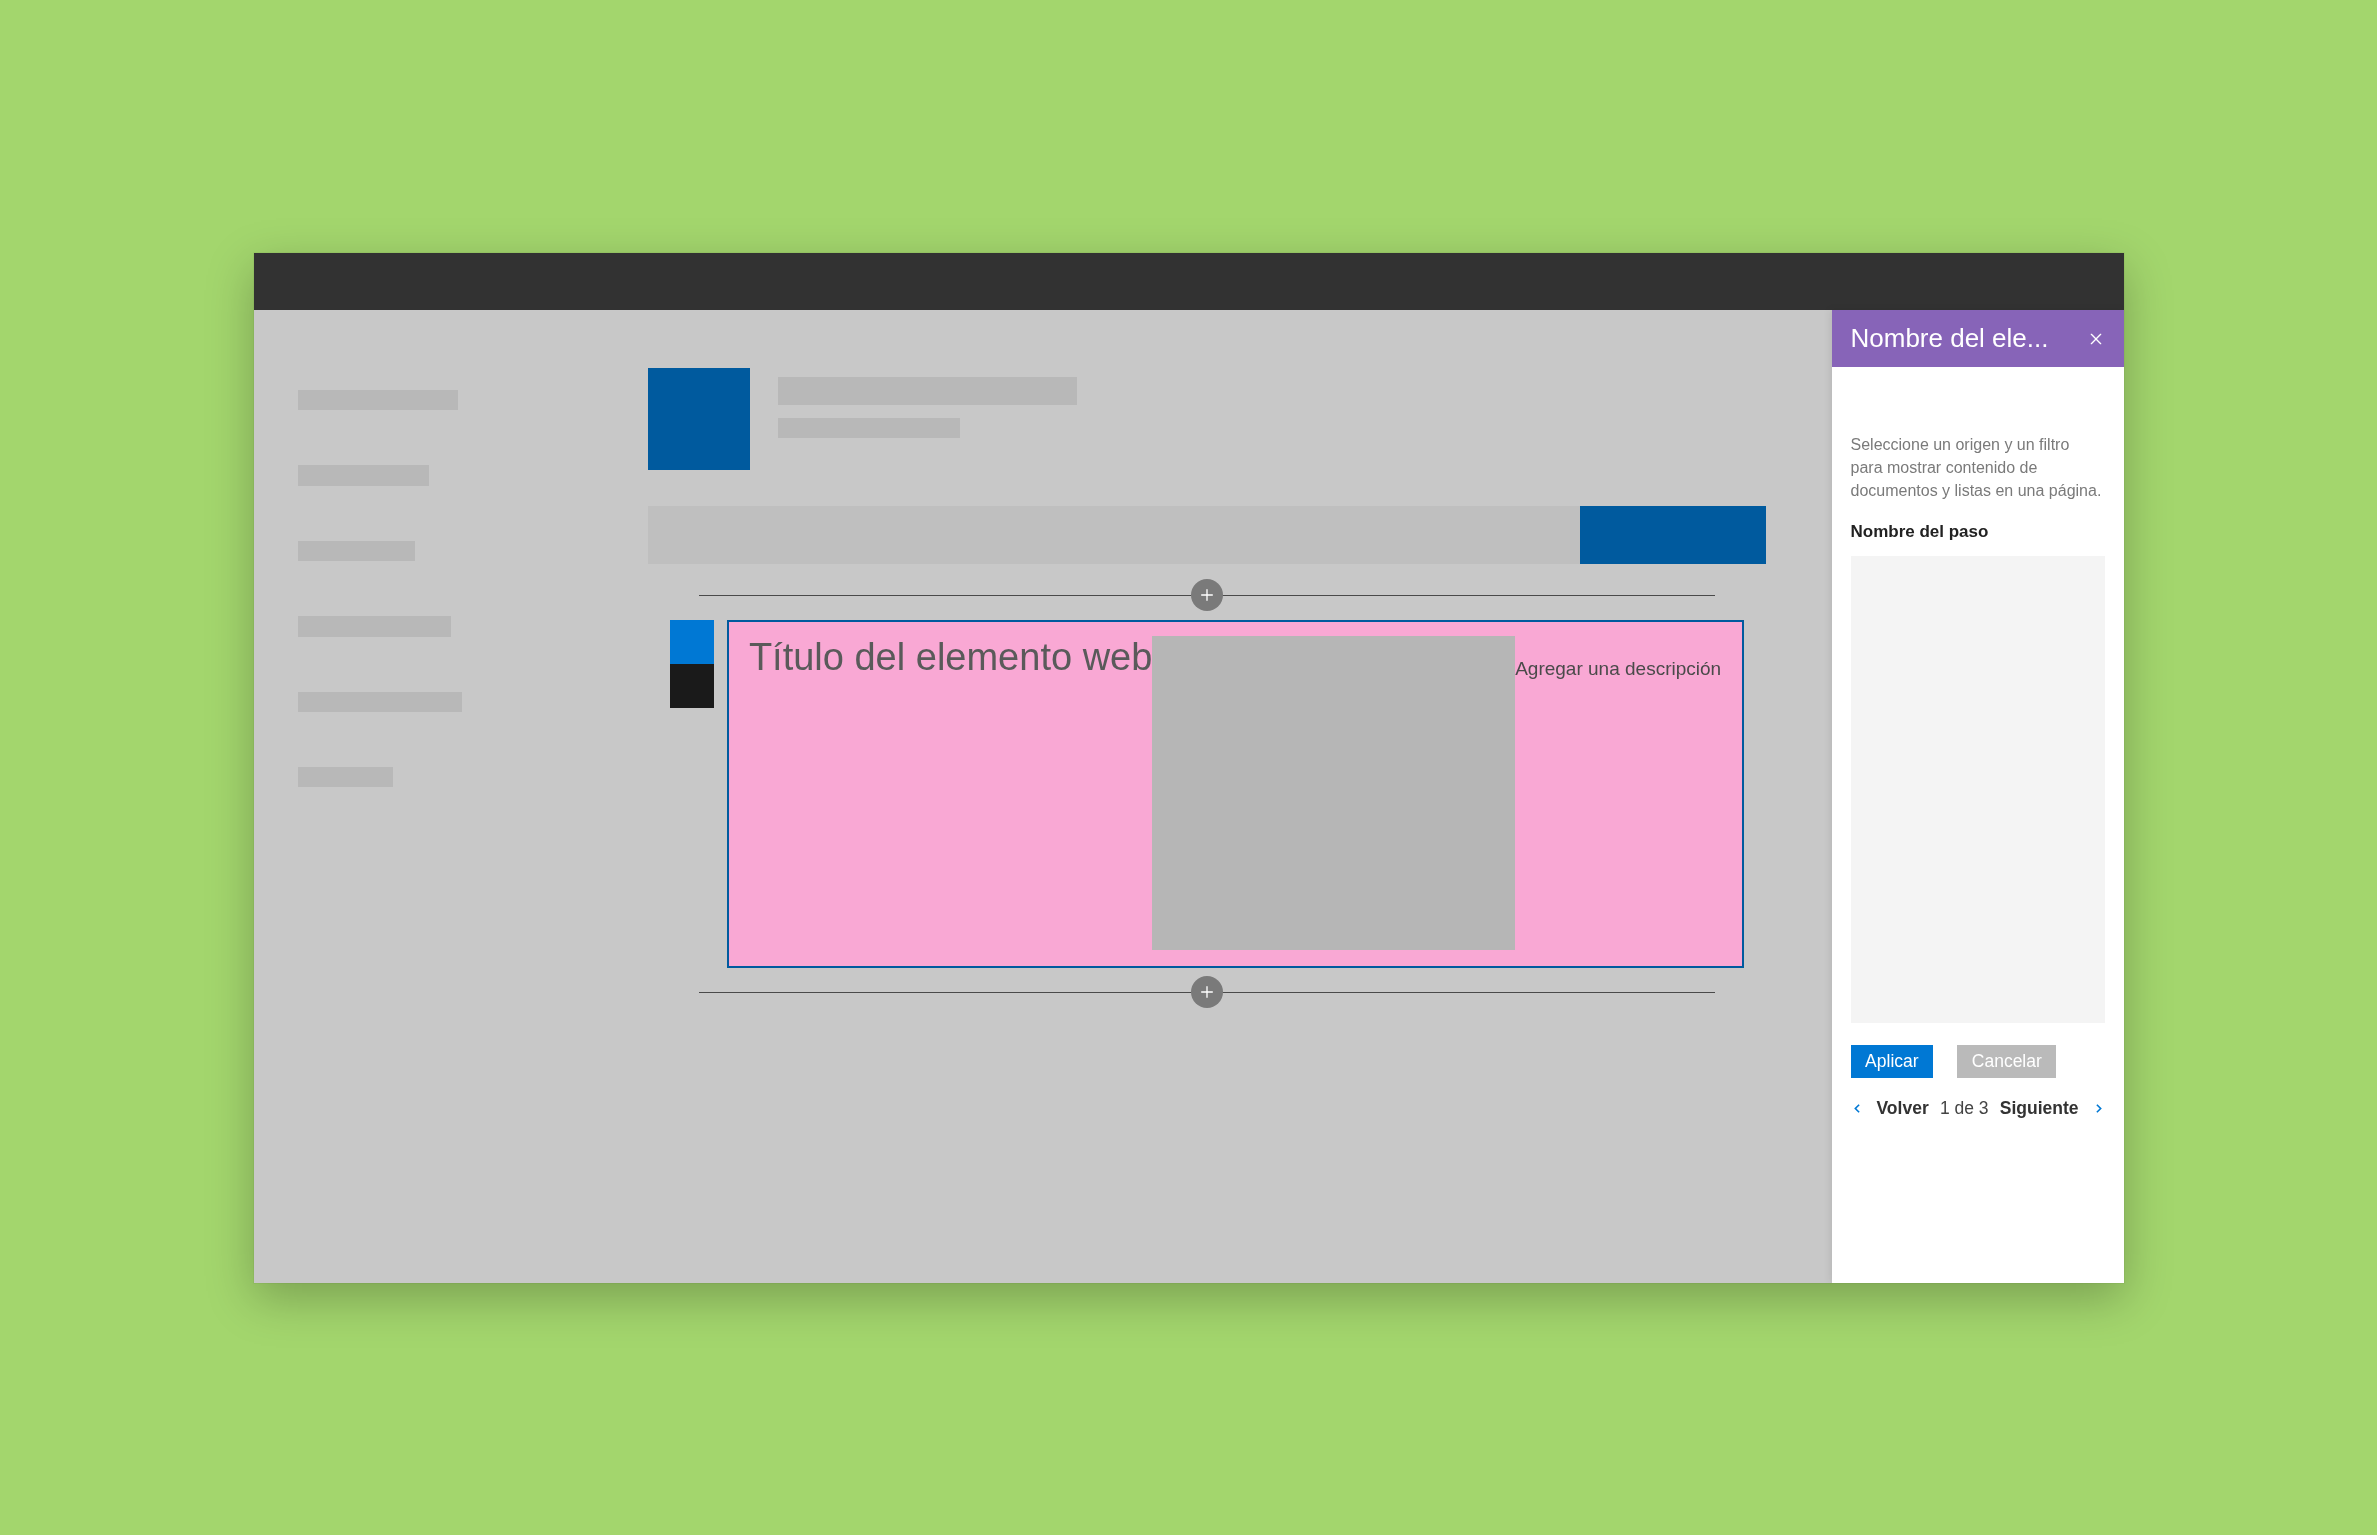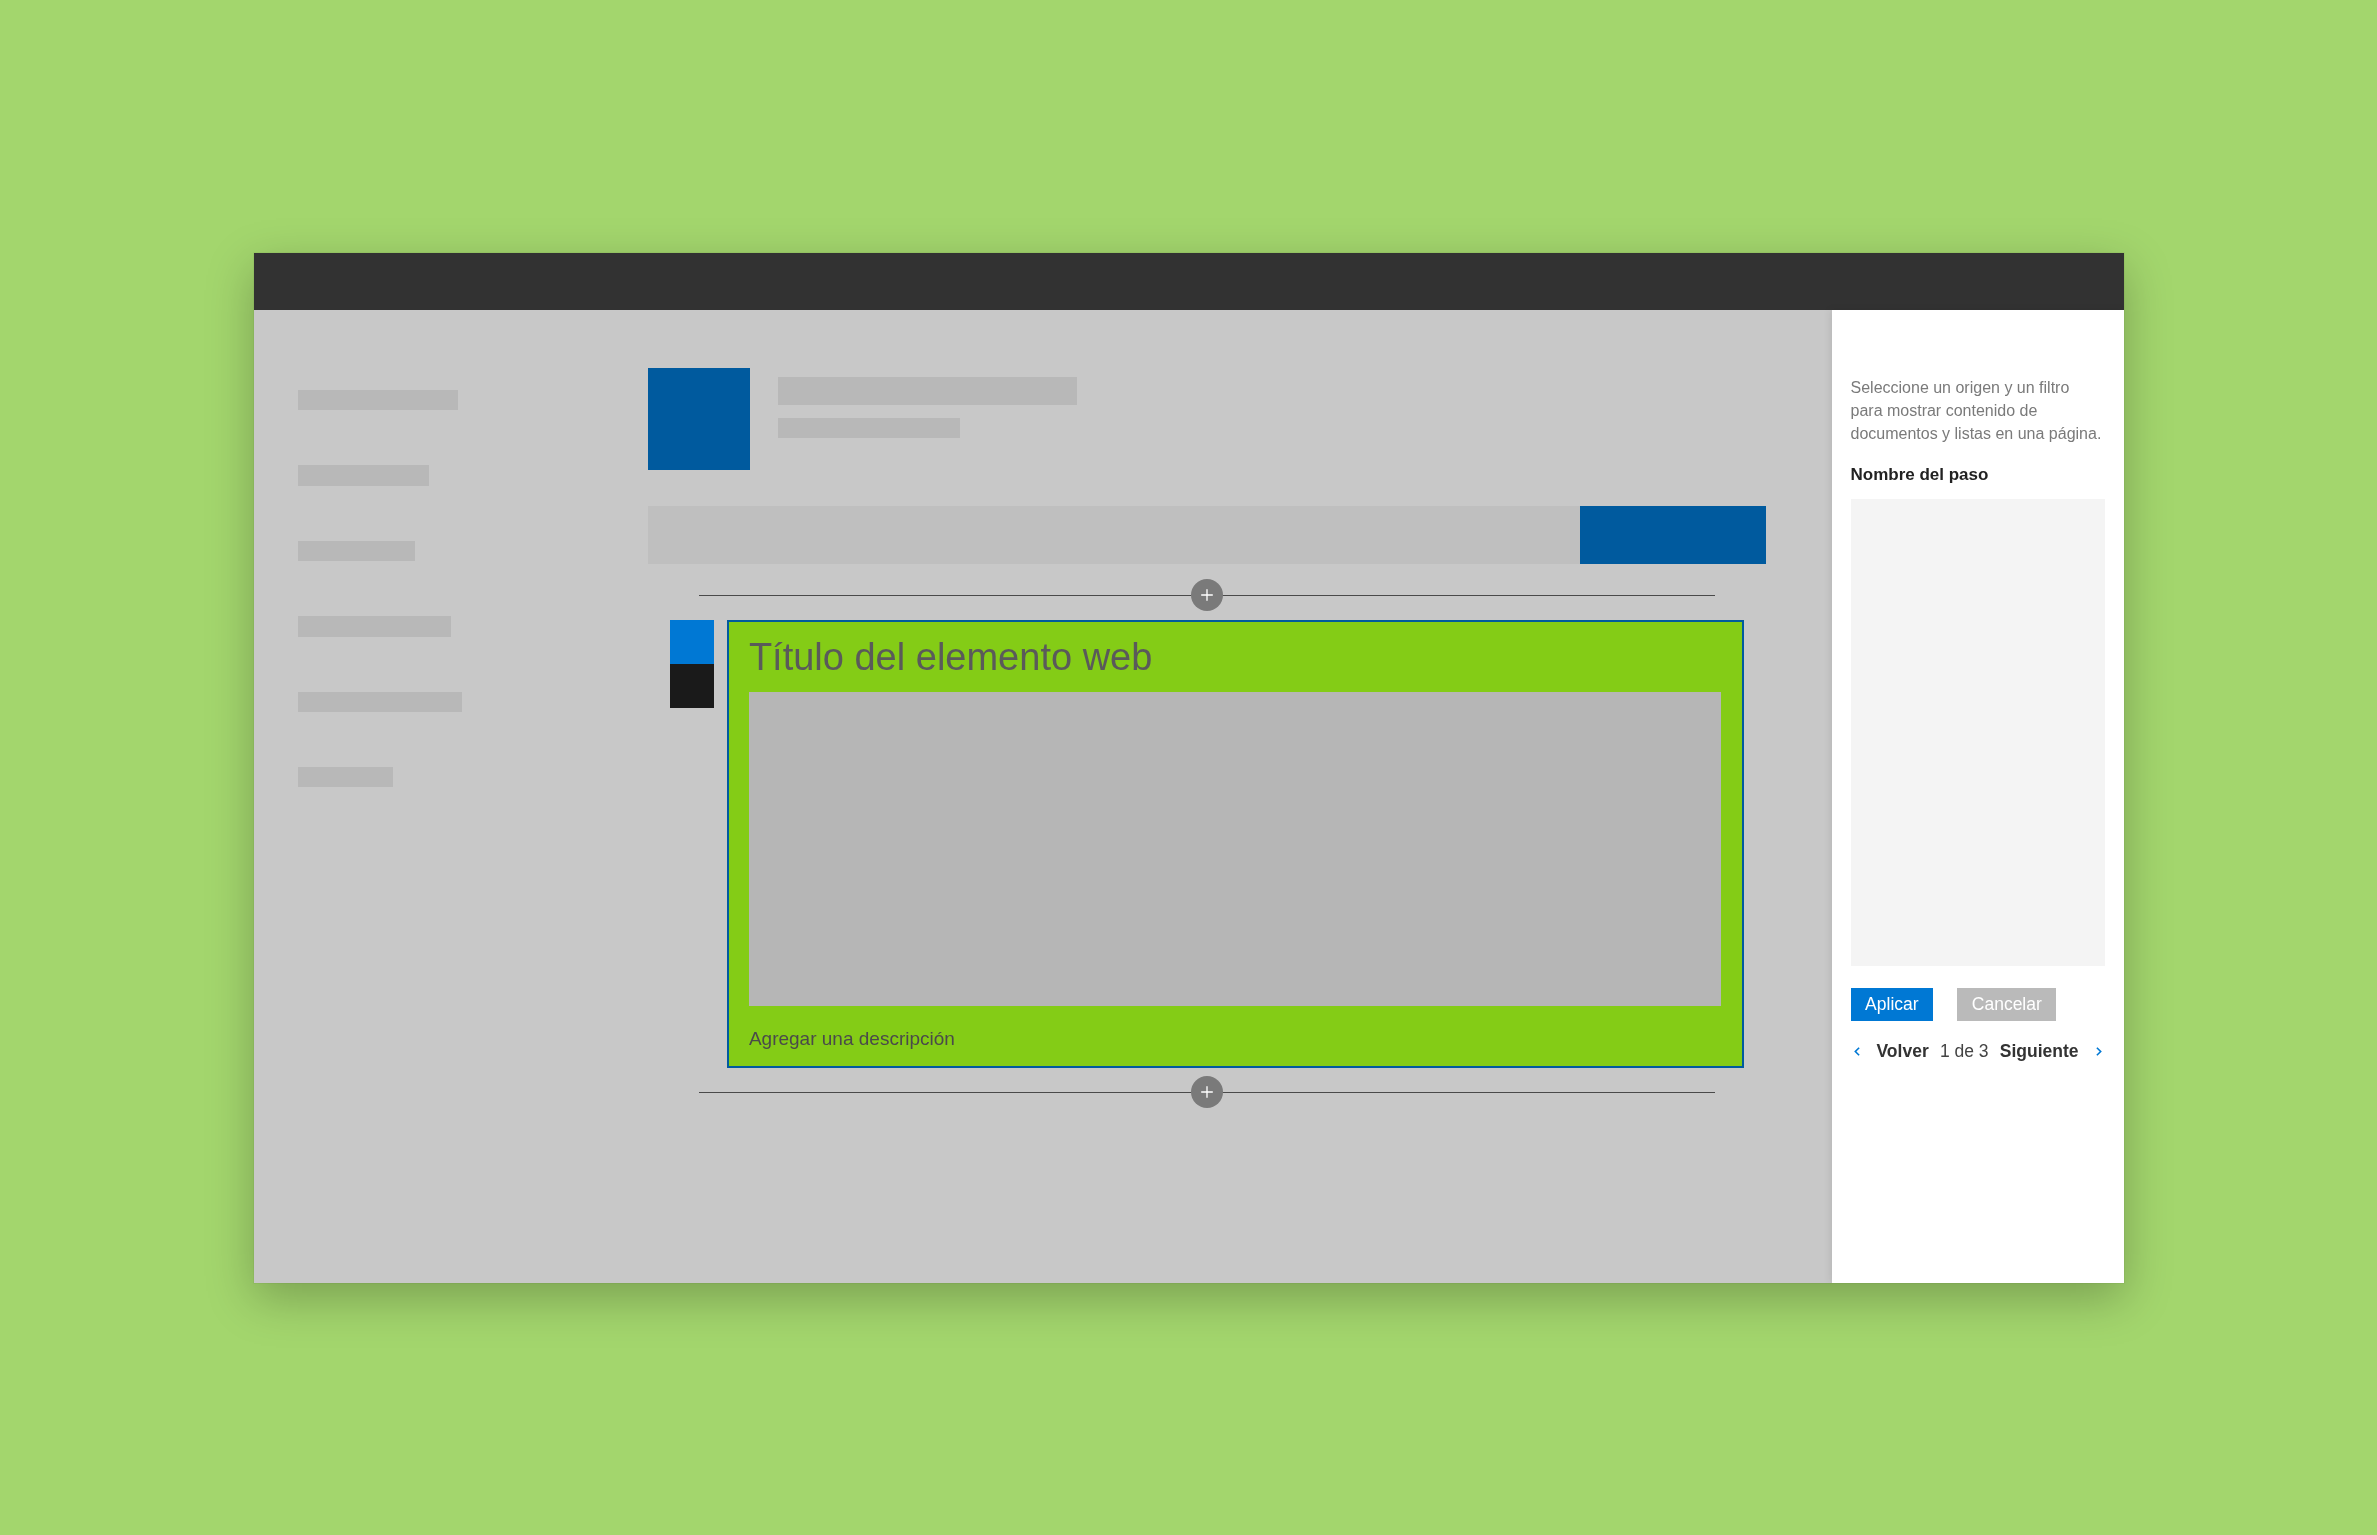--- a/index.html
+++ b/index.html
@@ -125,24 +125,24 @@
     flex-direction:column;
   }
   .wp-tool {
     width:44px; height:44px;
   }
   .wp-tool.blue { background:#0078d4; }
   .wp-tool.black { background:#1a1a1a; }
   .webpart {
     flex:1;
     border: 2.2px solid #005a9e;
-    background: #84cc16;
+    background: #f9a8d4;
     padding: 14.6px 20.4px 16px 20.4px;
     display:flex;
-    flex-direction:column;
+    flex-direction:row;
   }
   .wp-title {
     font-size: 38px;
     font-weight: 300;
     color: #5a5a5a;
     margin-bottom: 13px;
   }
   .wp-body {
     flex:1;
     background: #b6b6b6;
@@ -297,20 +297,28 @@
         <div class="line"></div>
         <div class="plus">
           <svg viewBox="0 0 24 24">
               <path d="M12 4v16M4 12h16" stroke="#fff" stroke-width="2" stroke-linecap="round"></path>
             </svg>
         </div>
       </div>
     </div>
 
     <div class="panel">
+      <div class="panel-head">
+        <div class="t">Nombre del ele...</div>
+        <div class="close">
+          <svg viewBox="0 0 24 24">
+              <path d="M5 5l14 14M19 5L5 19" stroke-width="2" stroke-linecap="round"></path>
+            </svg>
+        </div>
+      </div>
       <div class="panel-body">
         <div class="panel-desc">Seleccione un origen y un filtro para mostrar contenido de documentos y listas en una página.</div>
         <div class="panel-step-label">Nombre del paso</div>
         <div class="panel-area"></div>
         <div class="panel-actions">
           <button class="btn primary">Aplicar</button>
           <button class="btn default">Cancelar</button>
         </div>
         <div class="panel-nav">
           <div class="lnk">

